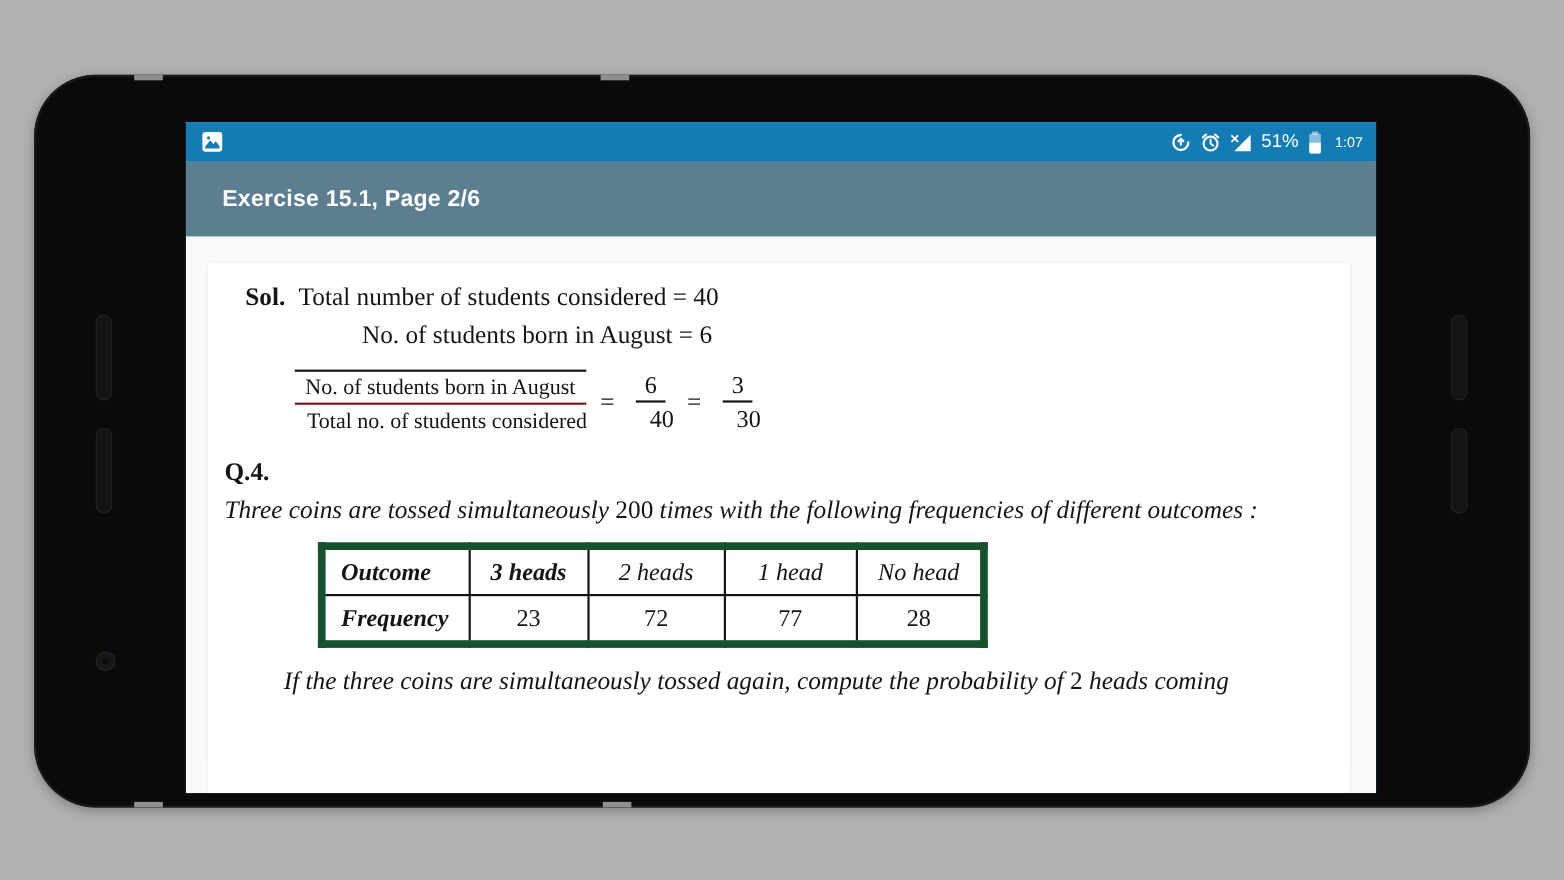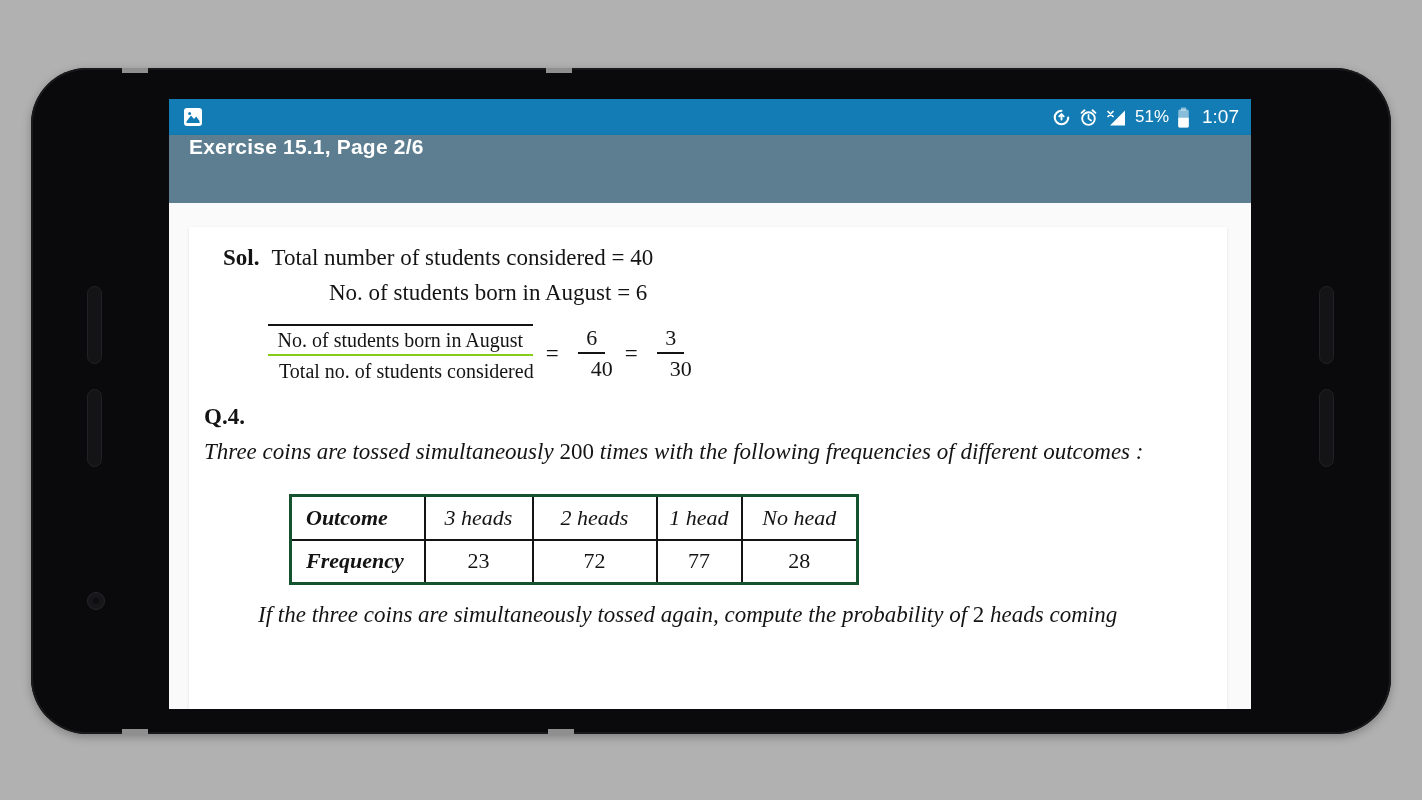--- a/index.html
+++ b/index.html
@@ -17,72 +17,72 @@
   .pill { position:absolute; width:15px; height:78px; background:#141417;
           border:1px solid #222226; border-radius:8px; }
   .pill-l1 { left:56px; top:218px; } .pill-l2 { left:56px; top:321px; }
   .pill-r1 { left:1288px; top:218px; } .pill-r2 { left:1288px; top:321px; }
 
   .cam { position:absolute; left:56px; top:524px; width:18px; height:18px; border-radius:50%;
          background:#17171a; border:1px solid #26262b; }
   .cam::after { content:""; position:absolute; left:5px; top:5px; width:6px; height:6px;
                 border-radius:50%; background:#0e0e10; }
 
-  .screen { position:absolute; left:138px; top:31px; width:1082px; height:610px;
+  .screen { position:absolute; left:138px; top:43px; width:1082px; height:610px;
             background:#5eead4; overflow:hidden; }
 
   
   .status-bar { position:absolute; left:0; top:0; width:100%; height:36px; background:#137CB4;
                 display:flex; align-items:center; justify-content:space-between; padding:0 12px 0 14px; }
   .sb-left, .sb-right { display:flex; align-items:center; }
   .sb-right { gap:8px; }
   .sb-text { color:#fff; font-size:17px; }
-  .sb-time { color:#fff; font-size:19px; margin-left:4px; }
+  .sb-time { color:#fff; font-size:13px; margin-left:4px; }
   .sb-icon { display:block; }
 
   
   .app-bar { position:absolute; left:0; top:36px; width:100%; height:68px; background:#5C7E90;
-             display:flex; padding-left:20px;
+             display:flex; align-items:center; padding-left:33px;
              box-shadow:0 1px 3px rgba(0,0,0,.18); }
   .app-title { color:#fff; font-size:21px; font-weight:600; letter-spacing:.2px; }
 
   
   .content { position:absolute; left:0; top:104px; width:100%; height:506px; background:#fafafa; }
   .paper { position:absolute; left:20px; right:24px; top:24px; bottom:-2px; background:#fff;
            box-shadow:0 1px 3px rgba(0,0,0,.10);
            font-family:"Liberation Serif","DejaVu Serif",serif; color:#141414;
            font-size:23px; line-height:35px; overflow:hidden; }
 
   .sol-row { padding-top:13px; margin-left:34px; }
   .sol { font-weight:bold; margin-right:12px; }
   .line2 { margin-left:140px; }
 
   .prob-row { margin:14px 0 0 78px; display:flex; align-items:center; gap:12px; }
   .frac { display:inline-flex; flex-direction:column; align-items:center; text-align:center; }
   .frac-main { font-size:20px; line-height:24px; }
-  .frac-main .num { border-top:2px solid #141414; border-bottom:2px solid #84cc16; padding:2px 10px; }
+  .frac-main .num { border-top:2px solid #141414; border-bottom:2px solid #7f1d1d; padding:2px 10px; }
   .frac-main .den { padding-top:3px;margin-left:12px; }
   .frac-n { font-size:22px; line-height:24px; }
   .frac-n .num { border-bottom:2px solid #141414; padding:0 8px 2px; }
   .frac-n .den { padding-top:3px;margin-left:20px; }
   .eq { font-size:23px; }
 
   .q-row { display:flex; margin:16px 0 0 15px;flex-direction:column; }
   .q-label { font-weight:bold; width:54px; flex:none; }
   .q-text { font-style:italic; text-align:justify; flex:1; padding-right:14px; }
   .u { font-style:normal; }
 
-  .freq-table { border-collapse:collapse; margin:25px 0 0 100px; border:3px solid #14532d; }
+  .freq-table { border-collapse:collapse; margin:12px 0 0 100px; border:7px solid #14532d; }
   .freq-table td { border:2px solid #141414; text-align:center; font-size:22px;
                    padding:6px 10px; height:44px; line-height:28px; }
   .freq-table td.c0 { width:134px; text-align:left; padding-left:14px;
                       font-weight:bold; font-style:italic; }
   .freq-table td.hdr { font-style:italic; }
-  .freq-table td.w1 { width:108px; } .freq-table td.w2 { width:124px; }
-  .freq-table td.w3 { width:85px; } .freq-table td.w4 { width:116px; }
+  .freq-table td.w1 { width:108px;font-weight:bold; } .freq-table td.w2 { width:124px; }
+  .freq-table td.w3 { width:120px; } .freq-table td.w4 { width:116px; }
 
   .footer-line { margin:12px 14px 0 69px; font-style:italic; }
 </style>
 </head>
 <body>
 
 <div class="phone">
   <div class="ant ant-t1"></div>
   <div class="ant ant-t2"></div>
   <div class="ant ant-b1"></div>

